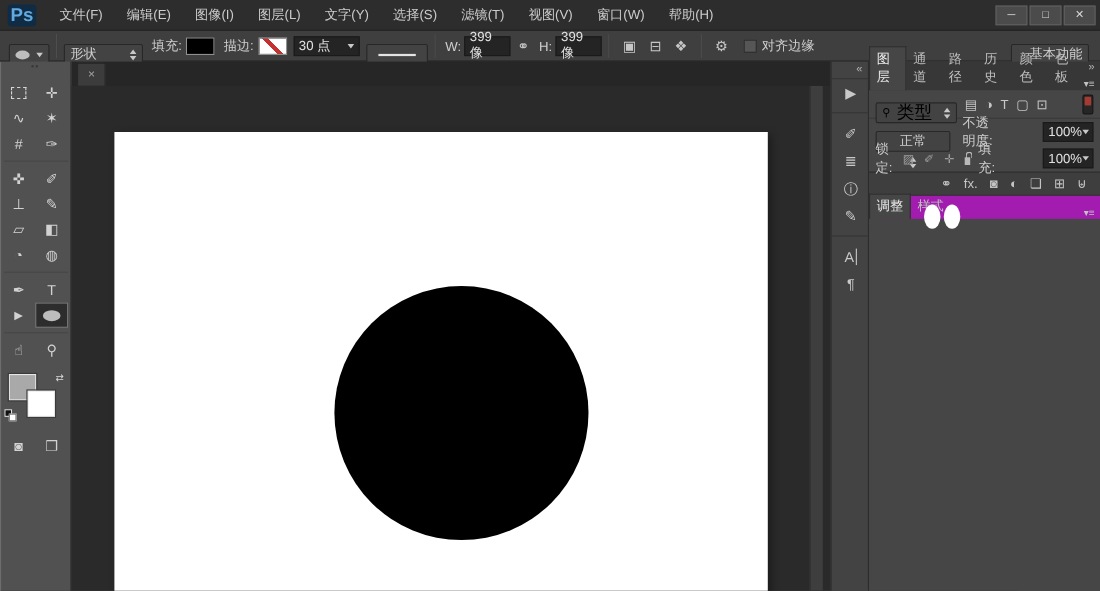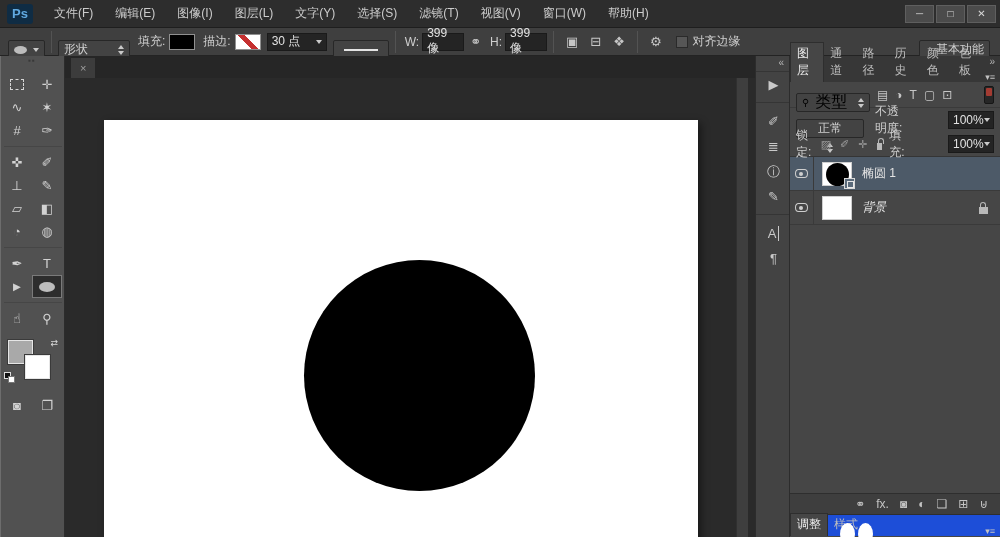--- a/index.html
+++ b/index.html
@@ -3,21 +3,21 @@
 <meta charset="utf-8">
 <style>
   * { margin:0; padding:0; box-sizing:border-box; }
   html,body { width:1000px; height:537px; overflow:hidden; background:#2a2a2a;
     font-family:"Liberation Sans","DejaVu Sans",sans-serif; }
 
   
   #titlebar { position:absolute; left:0; top:0; width:1000px; height:28px;
     background:#2d2d2d; border-bottom:1px solid #1e1e1e; display:flex; align-items:center; }
   #ps-logo { width:26px; height:20px; margin:0 10px 0 7px; background:#0f2c44; color:#61a9e0;
-    font-weight:bold; font-size:13px; display:flex; align-items:center; justify-content:center;
+    font-weight:bold; font-size:17px; display:flex; align-items:center; justify-content:center;
     border-radius:3px; }
   .menu-item { color:#cccccc; font-size:12px; padding:0 11px; height:28px; display:flex; align-items:center; cursor:default; }
   #win-controls { margin-left:auto; display:flex; gap:2px; padding-right:4px; }
   .win-btn { width:29px; height:18px; background:#4b4b4b; border:1px solid #5f5f5f; color:#d8d8d8;
     font-size:10px; display:flex; align-items:center; justify-content:center; }
 
   
   #optionsbar { position:absolute; left:0; top:28px; width:1000px; height:28px;
     background:#3f3f3f; border-bottom:1px solid #232323; display:flex; align-items:center;
     color:#cfcfcf; font-size:12px; }
@@ -111,21 +111,21 @@
   .thumb .circ { position:absolute; left:3px; top:0px; width:23px; height:23px; background:#000; border-radius:50%; }
   .shape-badge { position:absolute; right:-4px; bottom:-4px; width:11px; height:11px; background:#5a6a7a; border:1px solid #d8d8d8; }
   .shape-badge::after { content:""; position:absolute; left:2px; top:2px; width:5px; height:5px; border:1px solid #e8e8e8; }
   .layer-name.bg { font-style:italic; font-family:"Liberation Serif","DejaVu Serif",serif; }
   .row-lock { margin-left:auto; margin-right:12px; }
   #layers-empty { height:268px; }
   #panel-bottombar { display:flex; align-items:center; justify-content:flex-end; gap:11px; height:22px;
     background:#3e3e3e; border-top:1px solid #2e2e2e; border-bottom:1px solid #2e2e2e; padding:0 12px;
     color:#c4c4c4; font-size:12px; }
   .pb-ico { font-size:12px; }
-  #bottom-tabs { display:flex; align-items:flex-end; height:21px; background:#1d4ed8; padding-top:3px; position:relative;justify-content:center; }
+  #bottom-tabs { display:flex; align-items:flex-end; height:21px; background:#a21caf; padding-top:3px; position:relative;justify-content:center; }
   #watermark { position:absolute; left:50px; top:8px; display:flex; gap:3px; }
   .wm-blob { width:15px; height:22px; background:#fff; border-radius:50%; }
 </style>
 </head>
 <body>
 
 <div id="titlebar">
   <div id="ps-logo">Ps</div>
   <div class="menu-item">文件(F)</div>
   <div class="menu-item">编辑(E)</div>
@@ -354,41 +354,20 @@
     <span class="lock-ico">▨</span>
     <span class="lock-ico">✐</span>
     <span class="lock-ico">✛</span>
     <span class="lockicon"></span>
     <span style="margin-left:auto">填充:</span>
     <div class="darkbox valuebox">
       <span>100%</span>
       <span class="caret"></span>
     </div>
   </div>
-  <div id="layers-list">
-    <div class="layer-row selected">
-      <div class="eye-cell">
-          <span class="eye"></span>
-        </div>
-      <div class="thumb">
-        <span class="circ"></span>
-        <span class="shape-badge"></span>
-      </div>
-      <span class="layer-name">椭圆 1</span>
-    </div>
-    <div class="layer-row">
-      <div class="eye-cell">
-          <span class="eye"></span>
-        </div>
-      <div class="thumb"></div>
-      <span class="layer-name bg">背景</span>
-      <span class="lockicon row-lock"></span>
-    </div>
-    <div id="layers-empty"></div>
-  </div>
   <div id="panel-bottombar">
     <span class="pb-ico">⚭</span>
     <span class="pb-ico" style="">fx.</span>
     <span class="pb-ico">◙</span>
     <span class="pb-ico">◐</span>
     <span class="pb-ico">❏</span>
     <span class="pb-ico">⊞</span>
     <span class="pb-ico">⊎</span>
   </div>
   <div id="bottom-tabs">

